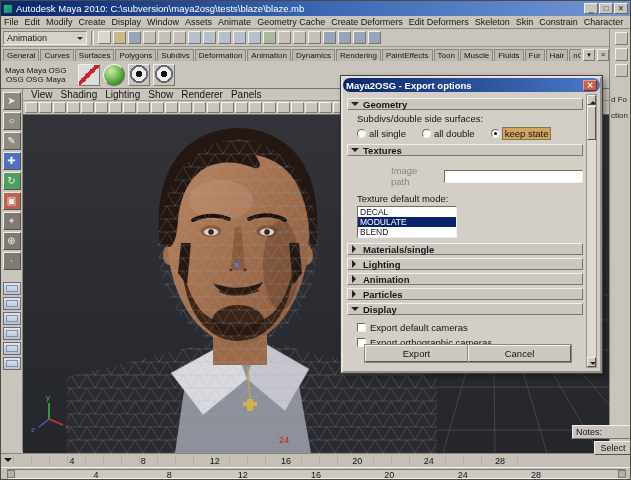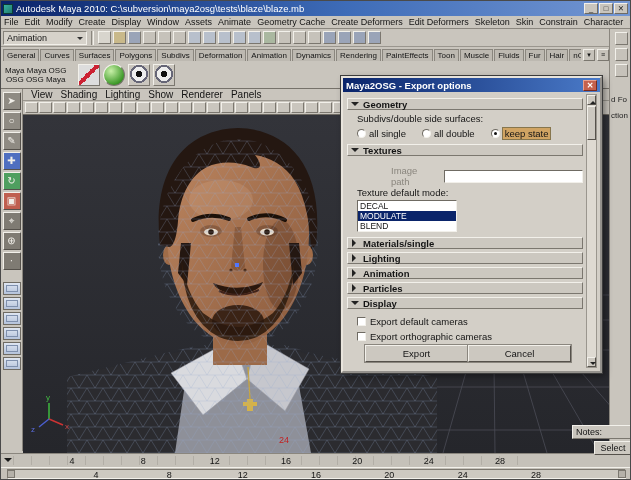--- a/index.html
+++ b/index.html
@@ -86,40 +86,40 @@
   .rs-track{position:absolute;left:6px;right:6px;top:1px;bottom:2px;background:#cdc9c1;
             border:1px solid;border-color:#7b776f #f2f0ea #f2f0ea #7b776f;}
   .rs-handle{position:absolute;width:8px;top:2px;bottom:3px;background:#b5b1a9;border:1px solid #7b776f;}
   .rs-ticks{position:absolute;left:86px;width:458px;top:0;bottom:0;display:flex;justify-content:space-between;align-items:center;font-size:9px;}
   .rs-ticks span{width:18px;text-align:center;}
 
   
   .dialog{position:absolute;left:340px;top:75px;width:261px;height:297px;background:#d3cfc7;z-index:10;
           border:2px outset #e8e4dc;outline:1px solid #3c3c3c;box-shadow:3px 3px 7px rgba(0,0,0,.45);}
   .dlg-title{height:14px;background:linear-gradient(90deg,#0a246a,#4a7ac8);color:#fff;display:flex;align-items:center;
-             padding:0 3px;font-weight:bold;font-size:9.5px;}
+             padding:0 3px;font-weight:bold;font-size:9.5px;border-radius:7px;}
   .dlg-close{margin-left:auto;width:14px;height:11px;background:#c4614e;color:#fff;font-size:8px;line-height:9px;text-align:center;
              border:1px solid;border-color:#e8a08e #7a2a1c #7a2a1c #e8a08e;}
   .dlg-body{position:absolute;left:4px;top:17px;right:17px;bottom:4px;font-size:9.5px;}
   .secbar{height:12px;display:flex;align-items:center;gap:4px;background:#ccc8c0;margin-top:3px;padding:0 3px;font-weight:bold;
           border:1px solid;border-color:#f2f0ea #7b776f #7b776f #f2f0ea;}
   .tri{width:0;height:0;border:4px solid transparent;flex:none;}
   .tri.open{border-top-color:#222;transform:translateY(2px);}
   .tri.closed{border-left-color:#222;transform:translateX(1px);}
   .sec-indent{padding:3px 0 2px 10px;}
   .radio-row{display:flex;gap:16px;margin-top:4px;}
   .ropt{display:flex;align-items:center;gap:3px;}
   .radio{width:9px;height:9px;border-radius:50%;background:#fff;position:relative;flex:none;
          border:1px solid;border-color:#6f6b63 #f2f0ea #f2f0ea #6f6b63;}
   .ropt.selected .radio::after{content:"";position:absolute;inset:2px;background:#111;border-radius:50%;}
   .ropt.selected .olabel{background:#d0a463;outline:1px solid #86764e;padding:0 2px;}
   .fieldrow{display:flex;align-items:center;gap:8px;margin-top:6px;}
   .dim{color:#8a867e;margin-left:34px;}
   .tinput{width:148px;height:13px;background:#fff;border:1px solid;border-color:#6f6b63 #f2f0ea #f2f0ea #6f6b63;font-size:9px;}
-  .modelabel{}
+  .modelabel{margin-top:6px;}
   .listbox{width:100px;background:#fff;margin-top:2px;border:1px solid;border-color:#6f6b63 #f2f0ea #f2f0ea #6f6b63;}
   .litem{height:10px;font-size:8.5px;line-height:10px;padding-left:2px;}
   .litem.selected{background:#0a246a;color:#fff;}
   .cbrow{display:flex;align-items:center;gap:4px;margin-top:4px;}
   .checkbox{width:9px;height:9px;background:#fff;flex:none;border:1px solid;border-color:#6f6b63 #f2f0ea #f2f0ea #6f6b63;}
   .dlg-buttons{position:absolute;left:0;right:0;bottom:5px;display:flex;justify-content:space-between;padding:0 12px 0 18px;}
   .btn{width:106px;height:17px;background:#ccc8c0;text-align:center;line-height:15px;
        border:1px solid;border-color:#f2f0ea #55514b #55514b #f2f0ea;outline:1px solid #8a867e;}
   .dlg-scroll{position:absolute;top:16px;right:3px;bottom:3px;width:11px;background:#dedad2;border:1px solid #9a968e;}
   .scr-btn{position:absolute;left:0;right:0;height:10px;background:#ccc8c0;border:1px solid;

